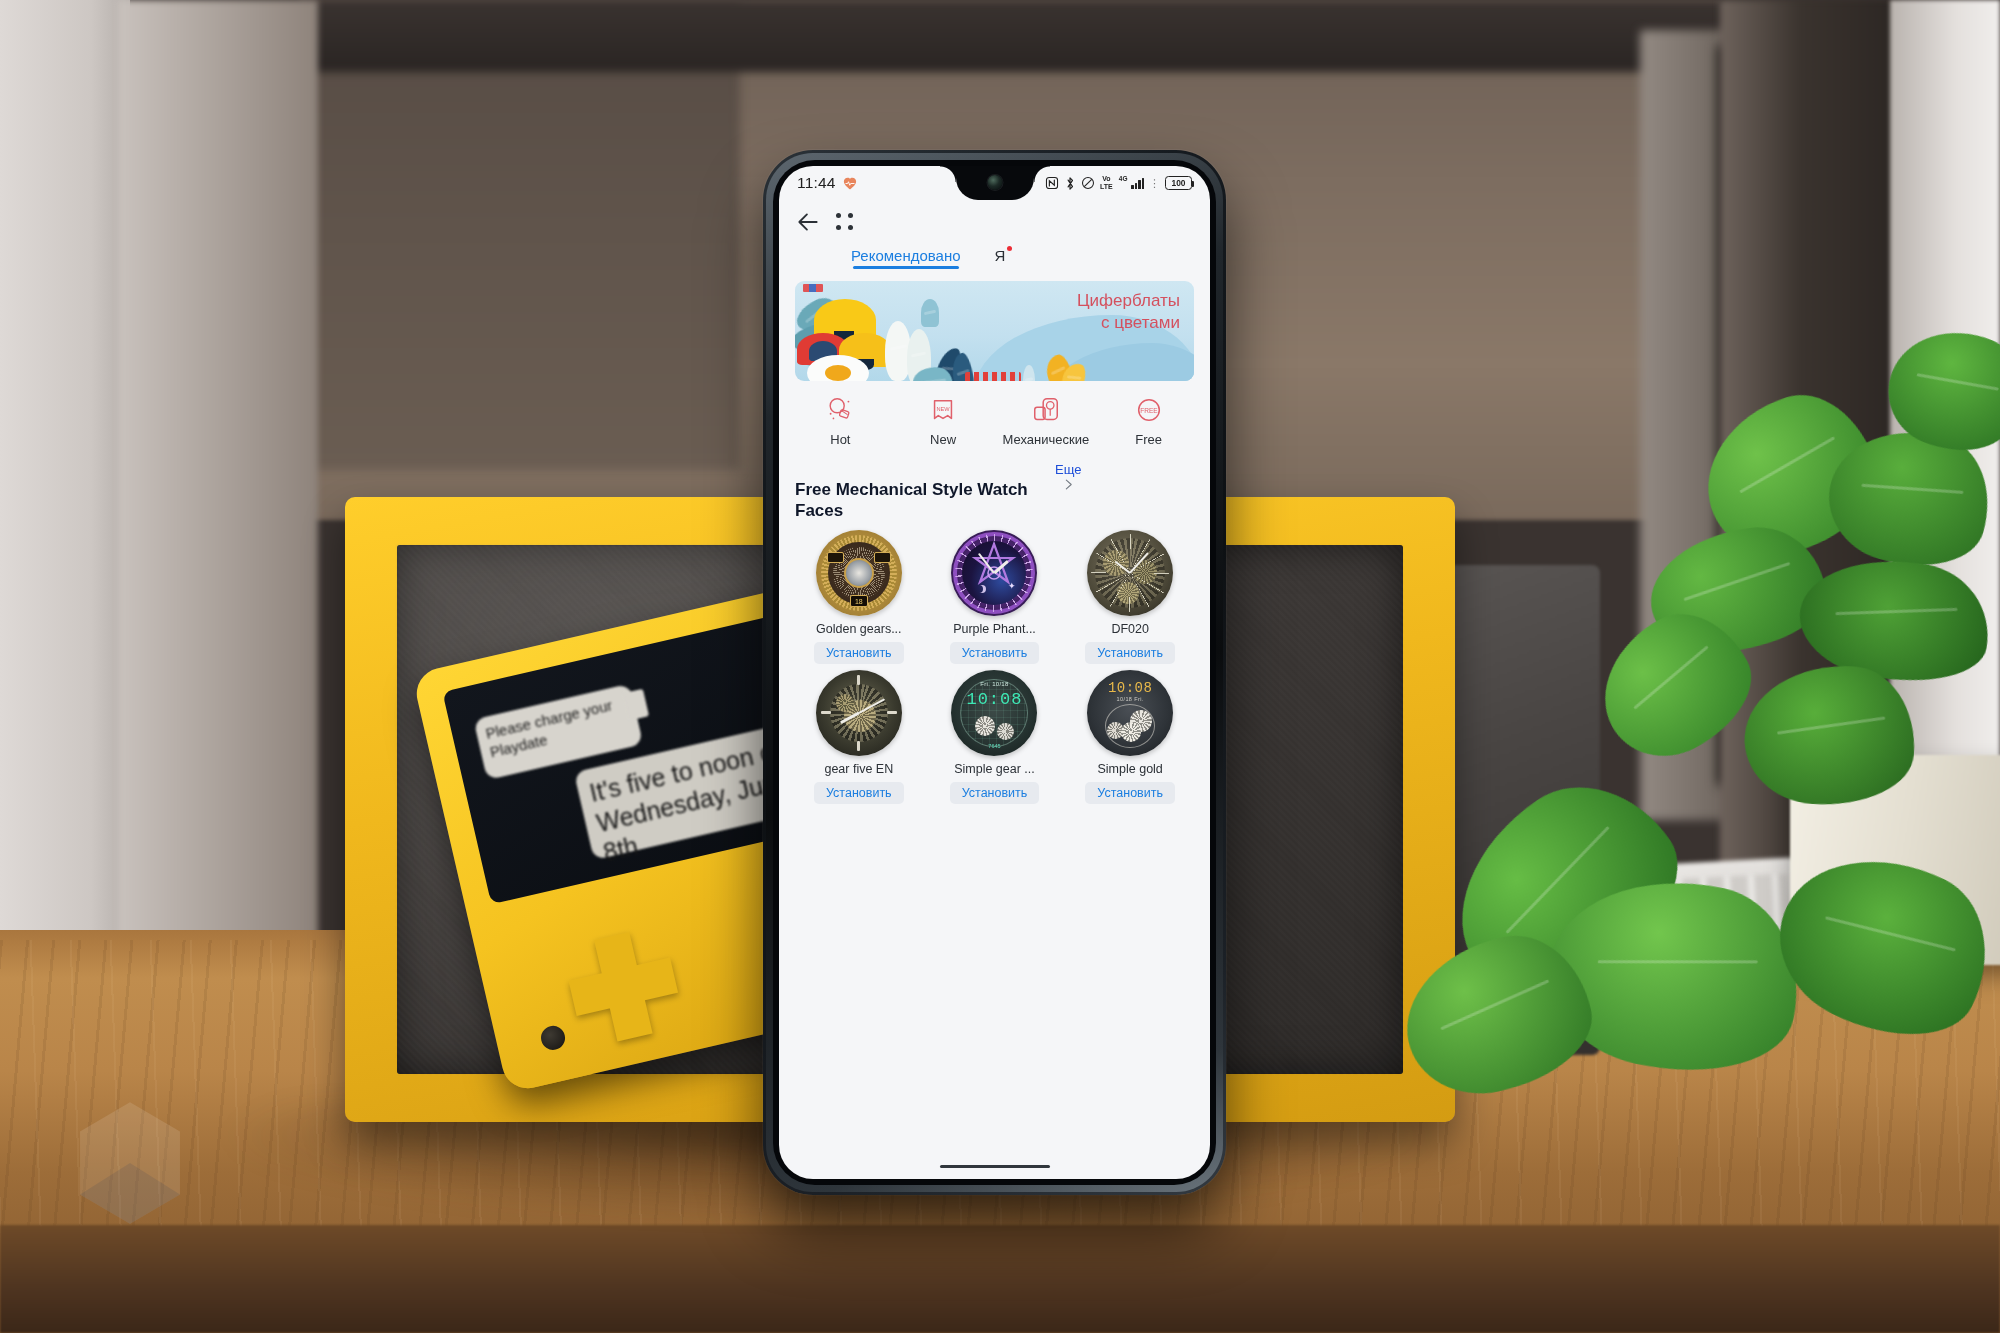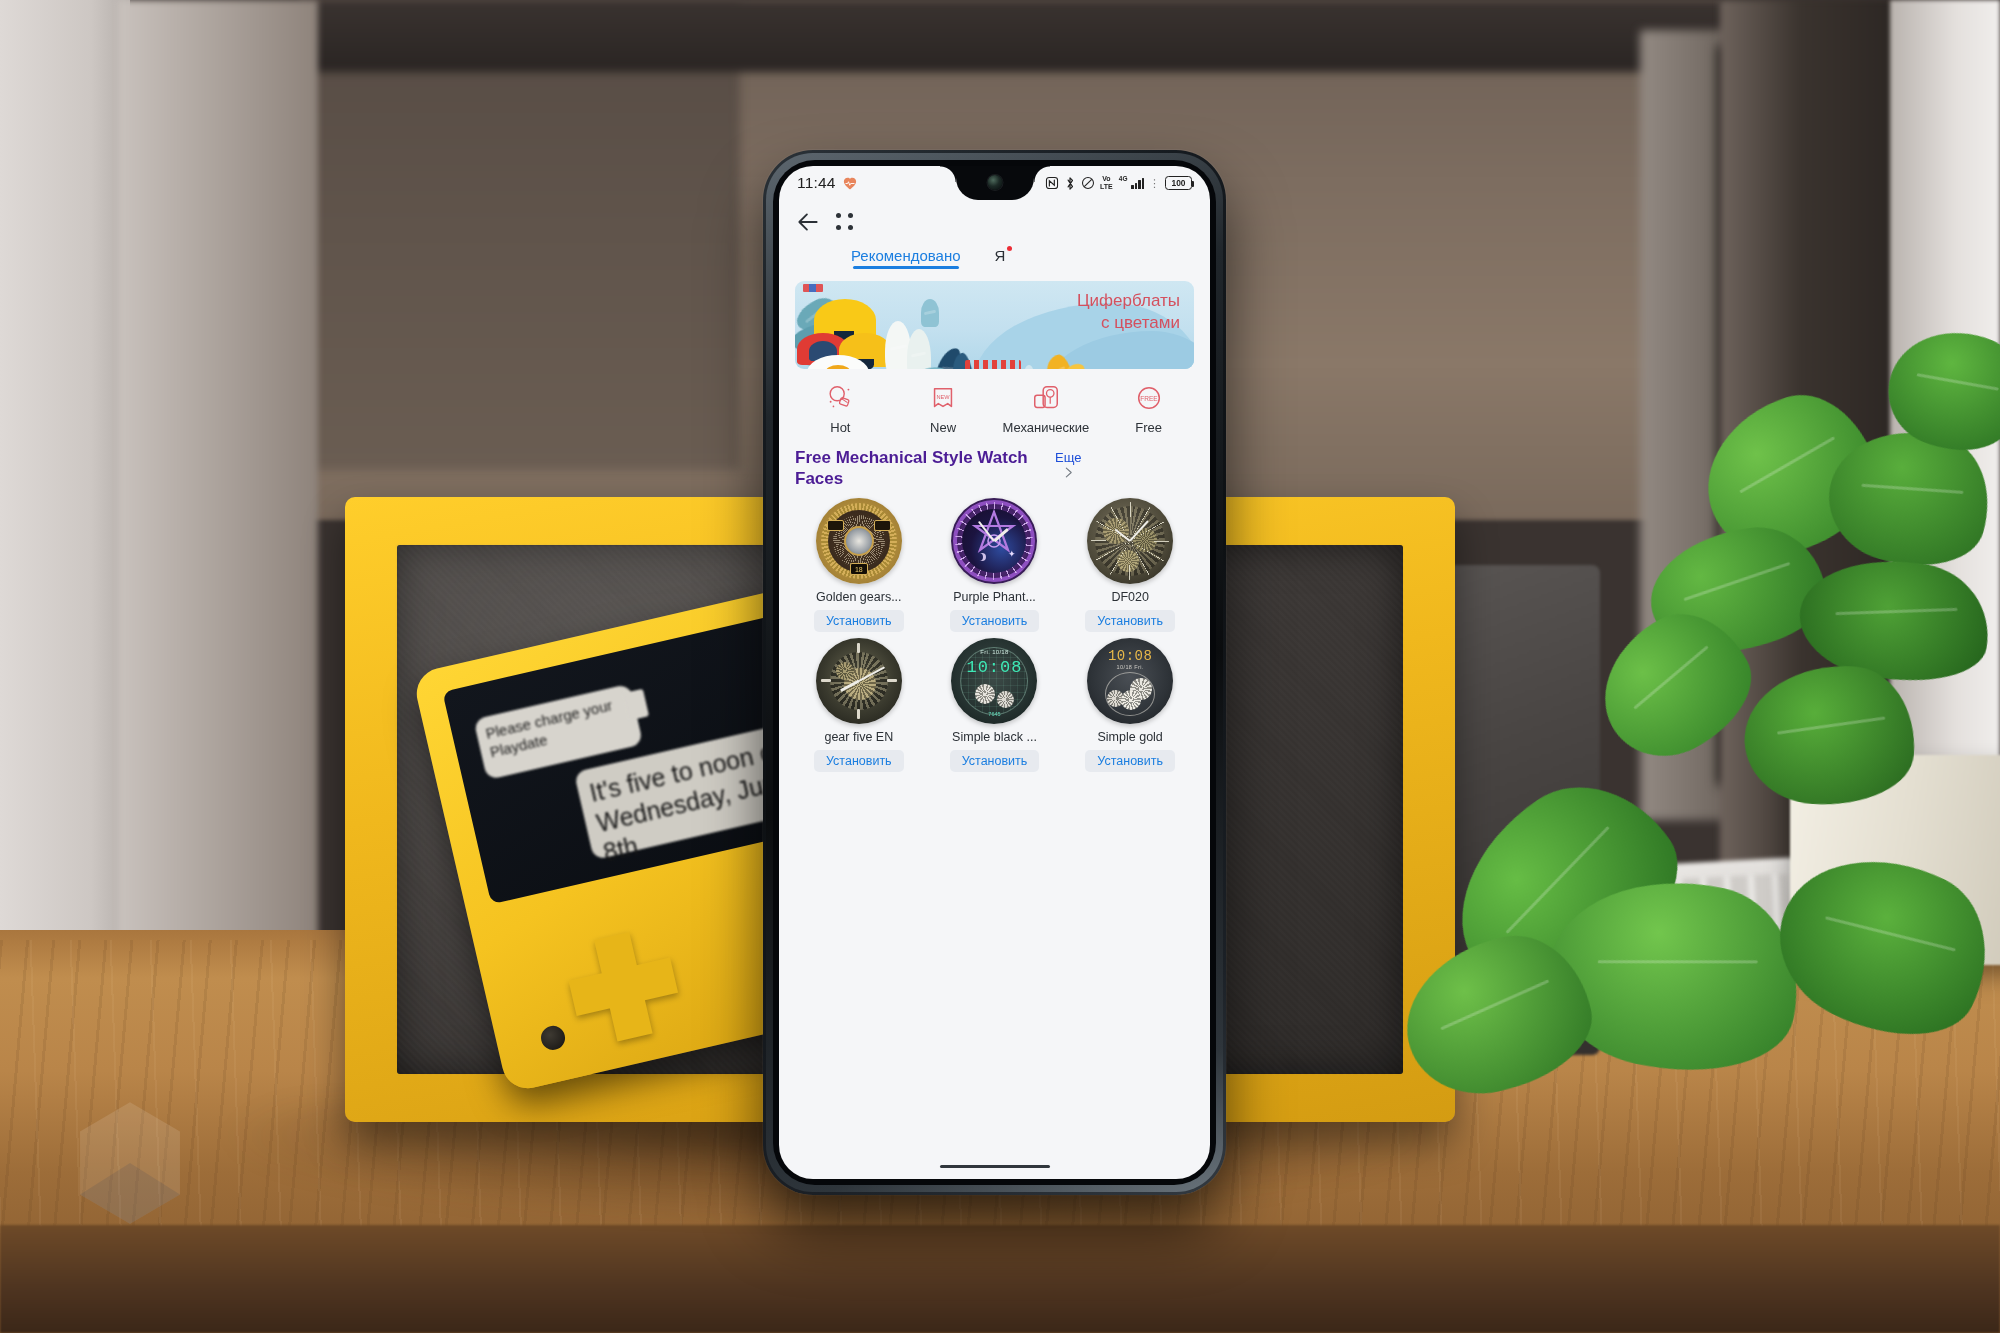--- a/index.html
+++ b/index.html
@@ -292,21 +292,21 @@
     content:""; position:absolute; left:2px; right:2px; bottom:0; height:2.6px;
     background:#1b7ee0; border-radius:2px;
   }
   .tab .dot {
     position:absolute; top:-1px; right:-7px; width:5px; height:5px;
     border-radius:50%; background:#ec2d36;
   }
 
   
   .banner {
-    margin: 12px 16px 0; height: 88px; border-radius: 9px;
+    margin: 12px 16px 0; height: 100px; border-radius: 9px;
     background: linear-gradient(180deg,#cfe7f2 0%, #c3e0ef 55%, #b2d8ea 100%);
     position: relative; overflow: hidden;
   }
   .b-hill {
     position:absolute; right:-10px; bottom:-12px; width: 230px; height: 78px;
     background:#a8d3e8; border-radius: 60% 40% 0 0 / 100% 100% 0 0;
   }
   .b-hill2 {
     position:absolute; right:-30px; bottom:-24px; width: 180px; height: 62px;
     background:#9ccbe3; border-radius: 60% 40% 0 0 / 100% 100% 0 0;
@@ -325,22 +325,22 @@
   .cats { display:flex; padding: 14px 10px 4px; }
   .cat { flex:1; display:flex; flex-direction:column; align-items:center; gap:7px; cursor:pointer;}
   .cat-label { font-size: 13px; color:#2d3238; }
   .cat-ic { width:30px; height:30px; }
 
   
   .section-head {
     display:flex; align-items:flex-start; padding: 8px 16px 2px; gap: 10px;
   }
   .section-title {
-    font-size: 17px; font-weight: 700; color:#4c1d95; line-height: 1.25;
-    flex: 1; max-width: 250px;
+    font-size: 17px; font-weight: 700; color:#0f172a; line-height: 1.25;
+    flex: 1; max-width: 250px; margin-top: 20px;
   }
   .more { display:flex; flex-direction:column; align-items:center; gap:1px; cursor:pointer; padding-top:3px;}
   .more-label { font-size: 13px; color:#1d4ed8; }
   .chev { width: 13px; height: 13px; }
 
   
   .wf-grid { display:grid; grid-template-columns: repeat(3, 1fr); padding: 6px 12px 0; row-gap: 6px;}
   .wf { display:flex; flex-direction:column; align-items:center; gap:6px; }
   .face {
     width: 86px; height: 86px; border-radius:50%;
@@ -653,21 +653,21 @@
 
       <div class="wf">
         <div class="face" style="background:radial-gradient(circle at 50% 45%,#3d4b48 0%,#253230 60%,#131b1a 100%);">
           <div class="ring" style="inset:9px;border:1px solid rgba(180,230,210,0.35);border-radius:50%;background:repeating-linear-gradient(0deg,rgba(140,220,190,0.10) 0 1px,rgba(0,0,0,0) 1px 7px),repeating-linear-gradient(90deg,rgba(140,220,190,0.10) 0 1px,rgba(0,0,0,0) 1px 7px);"></div>
           <div style="position:absolute;left:0;right:0;top:11px;text-align:center;color:#cfe8df;font-size:6px;letter-spacing:.3px;">Fri. 10/18</div>
           <div style="position:absolute;left:0;right:0;top:20px;text-align:center;color:#3ee8b5;font-size:17px;font-family:'Liberation Mono',monospace;letter-spacing:1px;">10:08</div>
           <div class="ring" style="left:24px;bottom:20px;width:20px;height:20px;background:repeating-conic-gradient(#e6e4dd 0 11deg,#8e8d86 11deg 22deg);"></div>
           <div class="ring" style="right:23px;bottom:16px;width:17px;height:17px;background:repeating-conic-gradient(#dcdad3 0 12deg,#85847d 12deg 24deg);"></div>
           <div style="position:absolute;left:0;right:0;bottom:7px;text-align:center;color:#5fd9b8;font-size:5.5px;">7645</div>
         </div>
-        <span class="wf-name">Simple black ...</span>
+        <span class="wf-name">Simple gear ...</span>
         <button class="install">Установить</button>
       </div>
 
       <div class="wf">
         <div class="face" style="background:radial-gradient(circle at 50% 45%,#4a4f55 0%,#2e3338 60%,#191c1f 100%);">
           <div style="position:absolute;left:0;right:0;top:10px;text-align:center;color:#e8b84a;font-size:14px;font-family:'Liberation Mono',monospace;letter-spacing:.5px;">10:08</div>
           <div style="position:absolute;left:0;right:0;top:26px;text-align:center;color:#cfcdc6;font-size:5.5px;letter-spacing:.4px;">10/18   Fri.</div>
           <div class="ring" style="left:18px;top:34px;width:50px;height:44px;border:1px solid rgba(225,222,214,0.55);border-radius:50%;"></div>
           <div class="ring" style="right:21px;top:40px;width:22px;height:22px;background:repeating-conic-gradient(#e8e6df 0 11deg,#8d8c85 11deg 22deg);"></div>
           <div class="ring" style="left:20px;bottom:17px;width:17px;height:17px;background:repeating-conic-gradient(#ddd9d1 0 12deg,#83827b 12deg 24deg);"></div>

